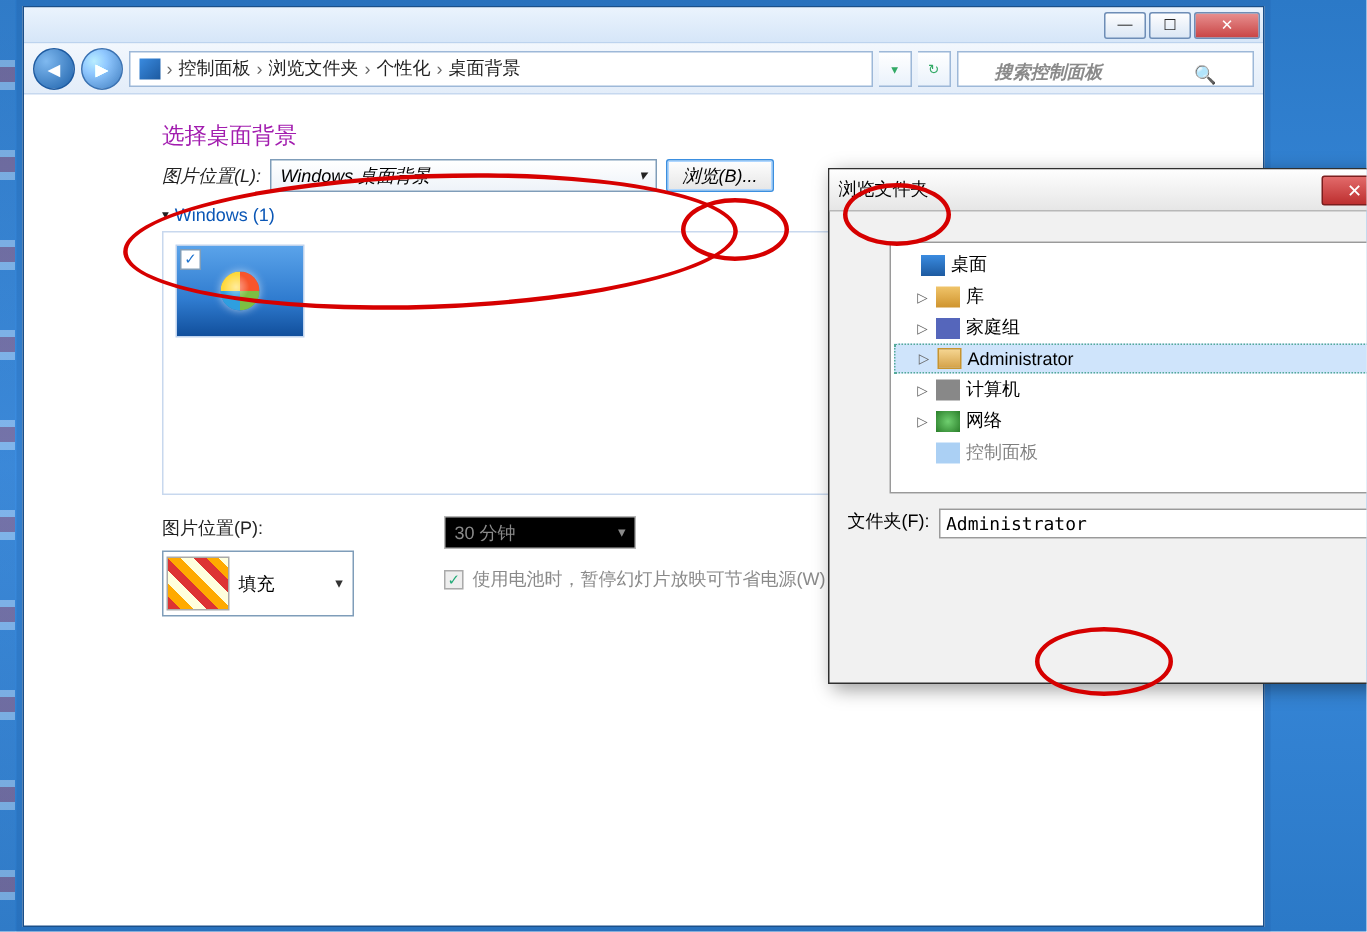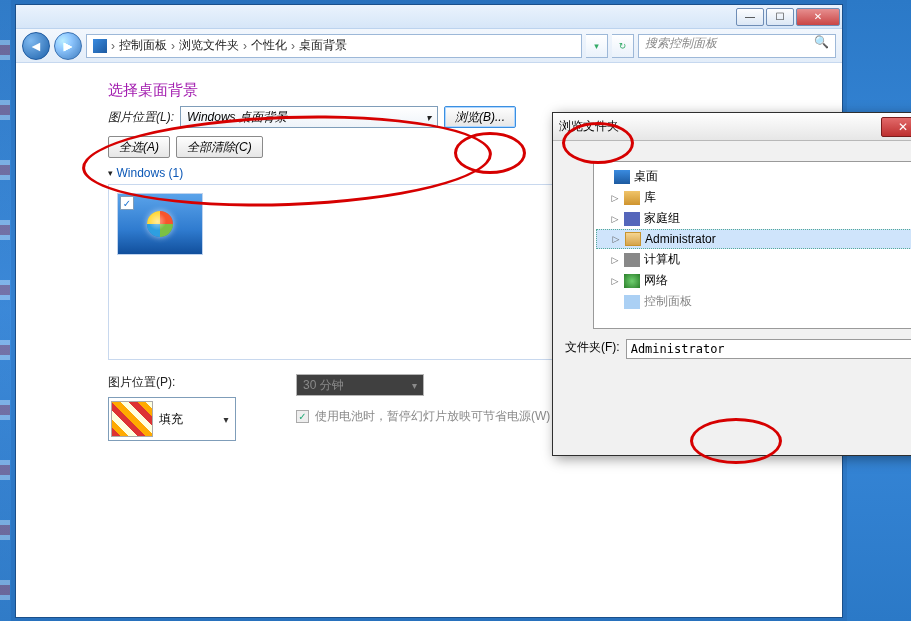--- a/index.html
+++ b/index.html
@@ -12,21 +12,21 @@
   .win-btn.close { background:linear-gradient(180deg,#e78f8f,#c94545); color:#fff; width:44px; }
   
   .nav { height:34px; background:linear-gradient(180deg,#f2f7fd,#e3edf9); display:flex; align-items:center; padding:0 6px; border-bottom:1px solid #c6d8ef; gap:4px; }
   .nav-circle { width:28px; height:28px; border-radius:50%; background:radial-gradient(circle at 30% 30%,#7fb9f0,#1d61aa); border:1px solid #1d5aa0; display:flex; align-items:center; justify-content:center; color:#fff; font-size:14px; }
   .nav-circle.dim { filter:grayscale(.3) brightness(1.3); }
   .addr { flex:1; height:24px; border:1px solid #9db8d8; background:#fff; display:flex; align-items:center; padding:0 6px; font-size:12px; color:#333; gap:4px; }
   .addr .crumb { color:#222; }
   .addr .sep { color:#666; }
   .addr .icn { width:14px; height:14px; background:linear-gradient(135deg,#3a8be0,#1d5aa0); display:inline-block; }
   .addr-drop { width:22px; height:24px; border:1px solid #9db8d8; border-left:none; background:linear-gradient(180deg,#fff,#eaf2fb); display:flex; align-items:center; justify-content:center; font-size:9px; color:#3a6; }
-  .search { width:198px; height:24px; border:1px solid #9db8d8; background:#fff; display:flex; align-items:flex-start; padding:0 6px; font-size:12px; color:#8a8a8a; font-style:italic; }
+  .search { width:198px; height:24px; border:1px solid #9db8d8; background:#fff; display:flex; align-items:flex-end; padding:0 24px; font-size:12px; color:#8a8a8a; font-style:italic;font-weight:bold; }
   .search .mag { margin-left:auto; color:#5f85b8; font-style:normal; }
   
   .content { padding:18px 50px 12px 92px; position:relative; }
   .page-title { color:#a21caf; font-size:15px; margin-bottom:6px; }
   .page-desc { font-size:12px; color:#222; margin-bottom:14px; }
   .row { display:flex; align-items:center; gap:6px; font-size:12px; margin-bottom:8px;font-style:italic; }
   .label { color:#222; }
   .combo { flex:0 0 258px; height:22px; border:1px solid #7f9db9; background:linear-gradient(180deg,#fff,#eef3f9); display:flex; align-items:center; padding:0 6px; font-size:12px; position:relative; }
   .combo::after { content:"▾"; position:absolute; right:6px; font-size:10px; color:#222; }
   .btn { height:22px; padding:0 10px; border:1px solid #8a8a8a; background:linear-gradient(180deg,#fefefe,#e6e6e6); font-size:12px; display:inline-flex; align-items:center; border-radius:2px; }
@@ -36,21 +36,21 @@
   .gallery-head .tri { font-size:9px; color:#222; }
   .gallery { border:1px solid #c8d8ee; height:176px; background:#fff; padding:8px; }
   .thumb-wrap { width:86px; height:62px; border:1px solid #bfd3ee; position:relative; background:linear-gradient(180deg,#5aa3ea 0%,#2f7bcf 60%,#114f9c 100%); }
   .thumb-wrap .logo { position:absolute; left:50%; top:50%; transform:translate(-50%,-50%); width:26px; height:26px; border-radius:50%; background:radial-gradient(circle at 40% 40%,#ffffff80,transparent 40%),conic-gradient(#f7552c 0 90deg,#7cc043 90deg 180deg,#2e9fe0 180deg 270deg,#ffd83a 270deg 360deg); box-shadow:0 0 6px rgba(255,255,255,.6); }
   .thumb-check { position:absolute; left:2px; top:2px; width:14px; height:14px; background:#fff; border:1px solid #7f9db9; display:flex; align-items:center; justify-content:center; font-size:10px; color:#1d73cf; }
   .lower { display:flex; gap:60px; align-items:flex-start; margin-top:14px; }
   .lower .col { display:flex; flex-direction:column; gap:6px; font-size:12px; }
   .fit-box { width:128px; height:44px; border:1px solid #7f9db9; background:#fff; display:flex; align-items:center; padding:2px; gap:6px; }
   .fit-thumb { width:42px; height:36px; background:repeating-linear-gradient(45deg,#d33 0 6px,#fa0 6px 12px,#ffd 12px 18px); border:1px solid #aaa; }
   .fit-box .dd { width:14px; text-align:center; color:#333; font-size:10px; margin-left:auto; }
-  .interval { width:128px; height:22px; border:1px solid #b5b5b5; background:#404040; color:#8a8a8a; display:flex; align-items:center; padding:0 6px; font-size:12px; position:relative; }
+  .interval { width:128px; height:22px; border:1px solid #b5b5b5; background:#000000; color:#8a8a8a; display:flex; align-items:center; padding:0 6px; font-size:12px; position:relative; }
   .interval::after { content:"▾"; position:absolute; right:6px; font-size:10px; color:#8a8a8a; }
   .chk-row { display:flex; align-items:center; gap:6px; font-size:12px; color:#8a8a8a; }
   .chk { width:13px; height:13px; border:1px solid #aaa; background:#eee; display:inline-flex; align-items:center; justify-content:center; font-size:10px; color:#2a7; }
   .footer { position:absolute; right:16px; bottom:12px; display:flex; gap:8px; }
   
   .dialog { position:absolute; left:552px; top:112px; width:380px; height:344px; background:#f1f1f1; border:1px solid #2f2f2f; box-shadow:3px 3px 12px rgba(0,0,0,.4); }
   .dlg-title { height:28px; background:linear-gradient(180deg,#fefefe,#e6e6e6); border-bottom:1px solid #b8b8b8; display:flex; align-items:center; padding:0 6px; font-size:12px; }
   .dlg-title .close { margin-left:auto; width:44px; height:20px; background:linear-gradient(180deg,#e26a6a,#bd2f2f); border:1px solid #7a1d1d; border-radius:2px; color:#fff; display:flex; align-items:center; justify-content:center; font-size:12px; }
   .dlg-body { padding:10px 12px; font-size:12px; }
   .tree { margin-top:10px; border:1px solid #9a9a9a; background:#fff; height:168px; overflow:auto; padding:4px 2px;margin-left:28px; }
@@ -111,24 +111,20 @@
     <div class="page-title">选择桌面背景</div>
 
     <div class="row">
       <span class="label">图片位置(L):</span>
       <div class="combo">
         <span>Windows 桌面背景</span>
       </div>
       <div class="btn focus">浏览(B)...</div>
     </div>
 
-    <div class="row">
-      <div class="btn">全选(A)</div>
-      <div class="btn">全部清除(C)</div>
-    </div>
 
     <div class="gallery-head">
       <span class="tri">▾</span>
       <span>Windows (1)</span>
     </div>
     <div class="gallery">
       <div class="thumb-wrap">
         <div class="thumb-check">✓</div>
         <div class="logo"></div>
       </div>

